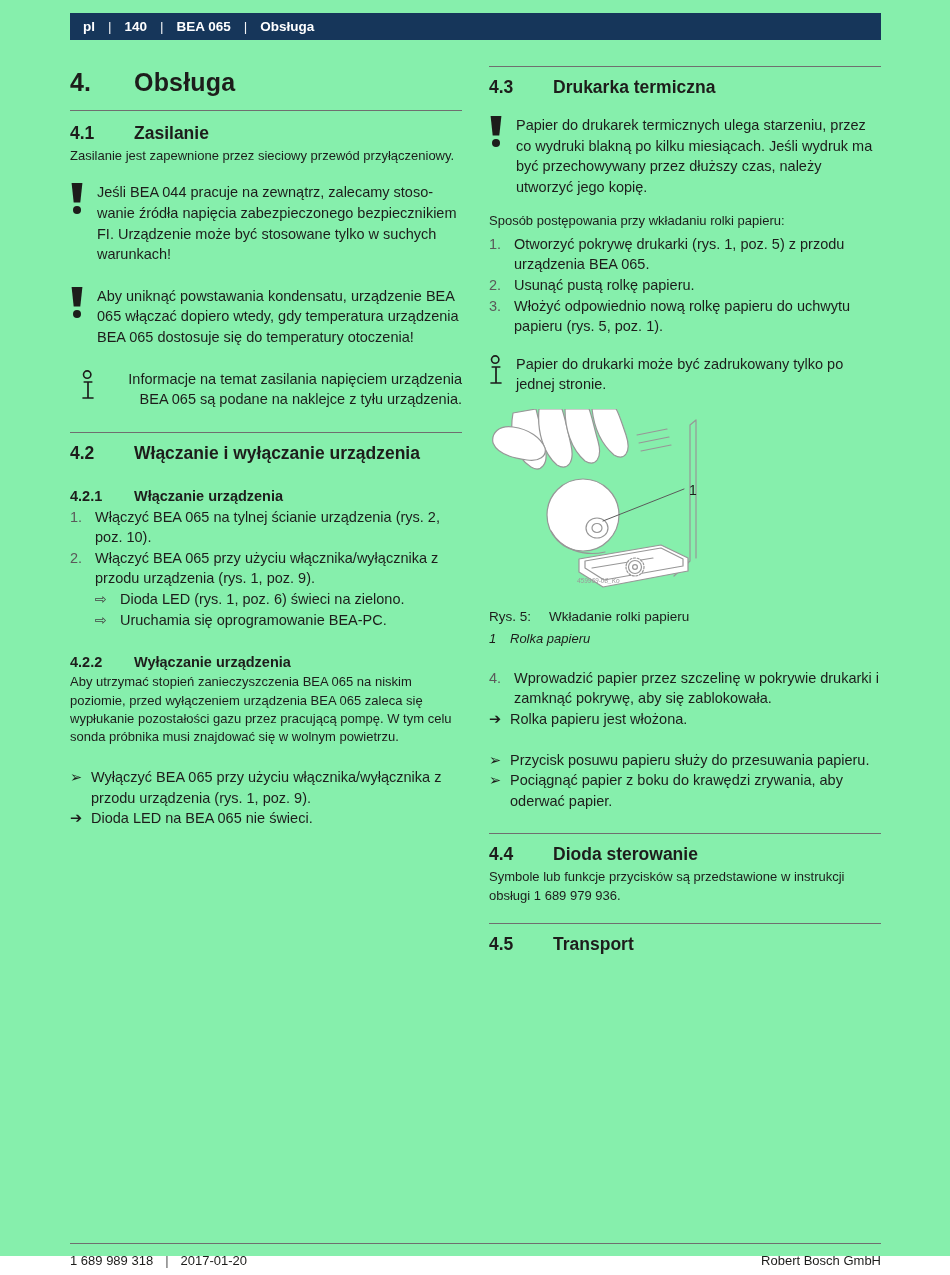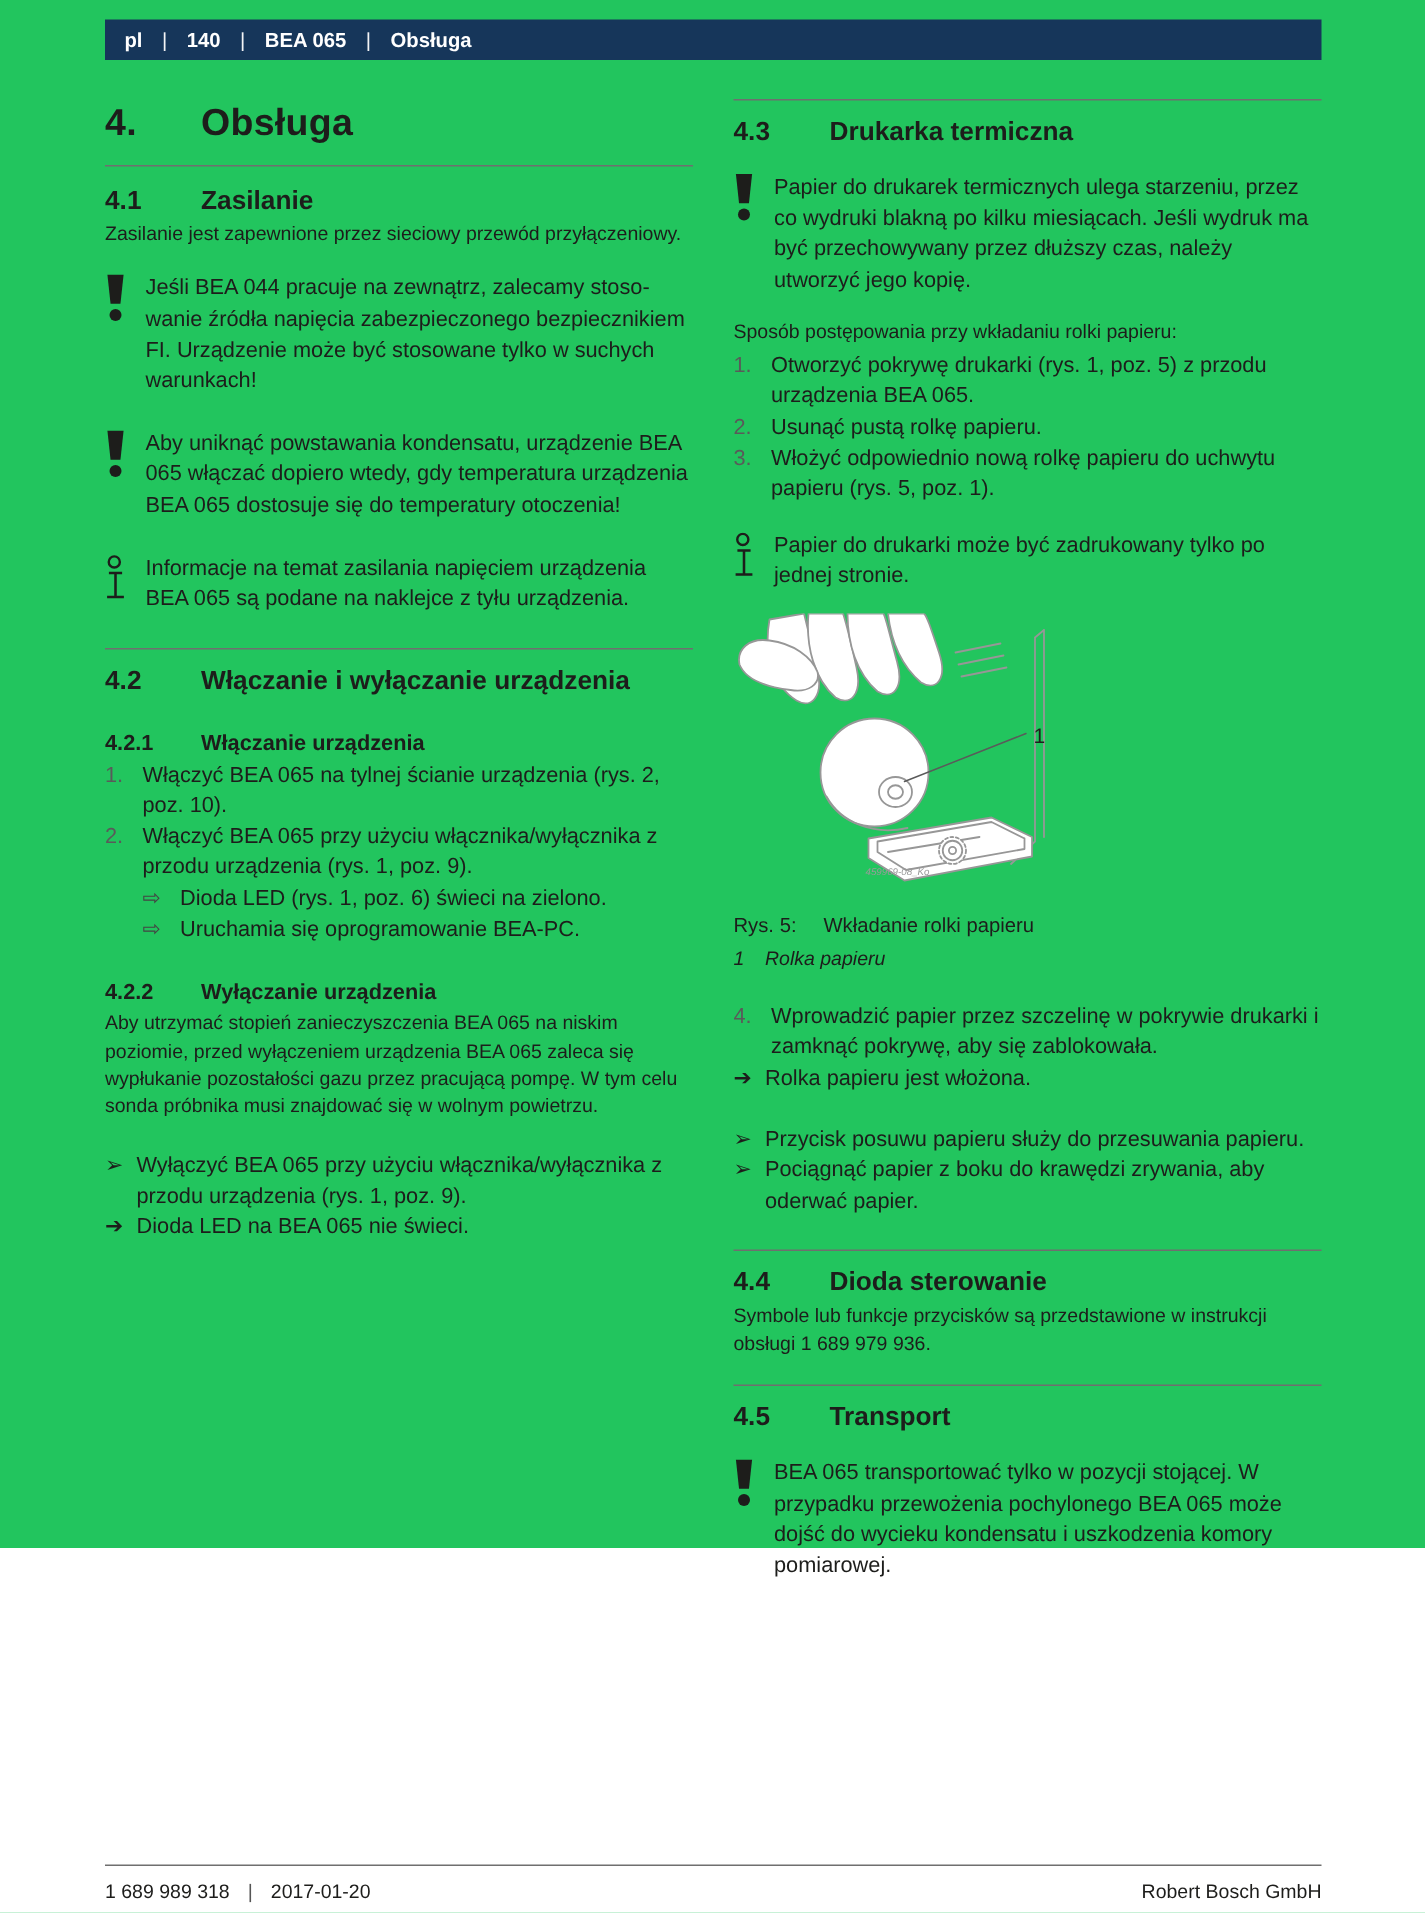--- a/index.html
+++ b/index.html
@@ -2,21 +2,21 @@
 <html><head>
 <meta charset="utf-8">
 <style>
   html,body{margin:0;padding:0;background:#ffffff;}
   body{
     width:950px;height:1275px;overflow:hidden;
     font-family:"Liberation Sans","DejaVu Sans",sans-serif;
     color:#1d1d1b;
     -webkit-font-smoothing:antialiased;
   }
-  .page{position:relative;width:950px;height:1032px;background:#22c55e;}
+  .page{position:relative;width:950px;height:1256px;background:#86efac;}
 
   
   .topbar{
     position:absolute;left:70px;top:13px;width:811px;height:27px;
     background:#16365a;color:#fff;display:flex;align-items:center;
     font-size:13.5px;font-weight:bold;padding-left:13px;box-sizing:border-box;
   }
   .topbar .sep{margin:0 13px;font-weight:normal;opacity:.95;}
 
   
@@ -116,21 +116,21 @@
       <div class="iconblock" style="margin-top:21px;">
         <span class="ic">
           <svg viewBox="0 0 14 32" width="14" height="32" aria-hidden="true">
             <path d="M1.6 0 H12.4 L10.3 19.5 H3.7 Z" fill="#1d1d1b"></path>
             <circle cx="7" cy="27" r="4" fill="#1d1d1b"></circle>
           </svg>
         </span>
         <span class="tx">Aby uniknąć powstawania kondensatu, urządzenie BEA 065 włączać dopiero wtedy, gdy temperatura urządzenia BEA 065 dostosuje się do temperatury otoczenia!</span>
       </div>
 
-      <div class="iconblock" style="margin-top:21px;">
+      <div class="iconblock" style="margin-top:21px;text-align:right;">
         <span class="ic">
           <svg viewBox="0 0 16 32" width="16" height="32" aria-hidden="true">
             <circle cx="6.2" cy="4.6" r="3.7" fill="none" stroke="#1d1d1b" stroke-width="1.6"></circle>
             <path d="M2.6 12 H11.4 M7 12 V27.2 M1.4 28 H12.6" fill="none" stroke="#1d1d1b" stroke-width="1.7"></path>
           </svg>
         </span>
         <span class="tx">Informacje na temat zasilania napięciem urządzenia BEA 065 są podane na naklejce z tyłu urządzenia.</span>
       </div>
 
       <div class="rule rule-sect"></div>
@@ -291,29 +291,20 @@
       <div class="h2">
         <span class="num">4.4</span>
         <span>Dioda sterowanie</span>
       </div>
       <div class="para">Symbole lub funkcje przycisków są przedstawione w instrukcji obsługi 1 689 979 936.</div>
 
       <div class="rule" style="margin-top:18px;"></div>
       <div class="h2">
         <span class="num">4.5</span>
         <span>Transport</span>
-      </div>
-      <div class="iconblock">
-        <span class="ic">
-          <svg viewBox="0 0 14 32" width="14" height="32" aria-hidden="true">
-            <path d="M1.6 0 H12.4 L10.3 19.5 H3.7 Z" fill="#1d1d1b"></path>
-            <circle cx="7" cy="27" r="4" fill="#1d1d1b"></circle>
-          </svg>
-        </span>
-        <span class="tx">BEA 065 transportować tylko w pozycji stojącej. W przypadku przewożenia pochylonego BEA 065 może dojść do wycieku kondensatu i uszkodzenia komory pomiarowej.</span>
       </div>
 
     </div>
   </div>
 
   <div class="footer">
     <div class="left">
       <span>1 689 989 318</span>
       <span class="sep">|</span>
       <span>2017-01-20</span>

